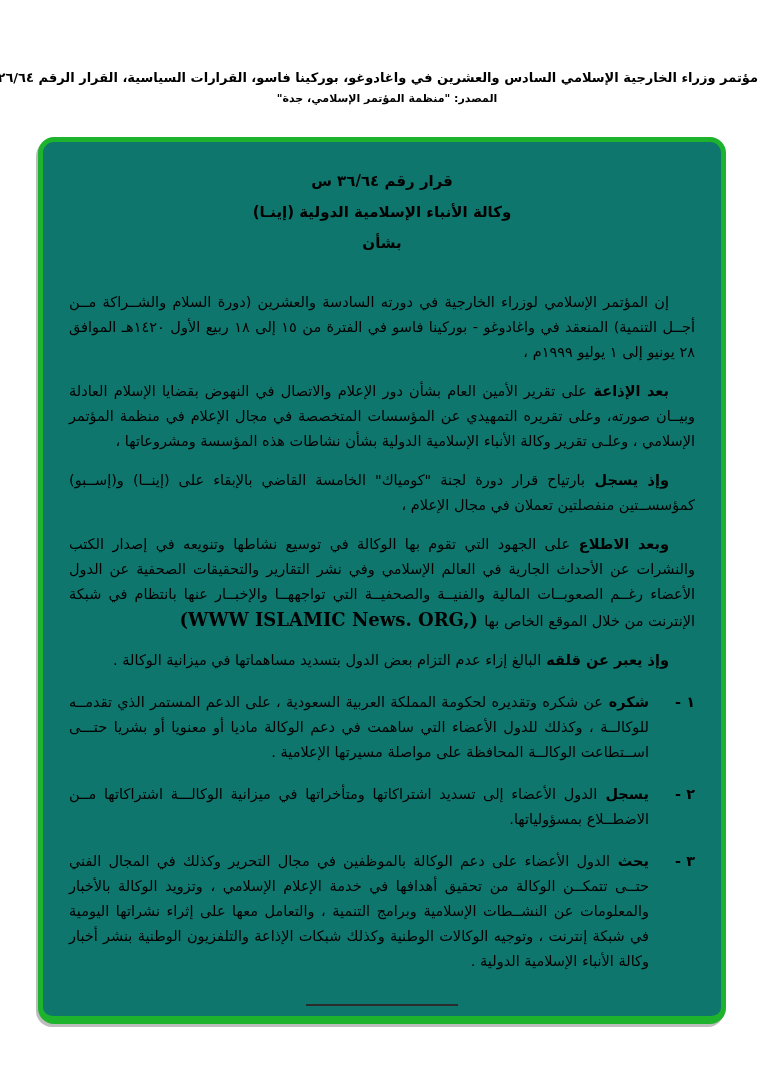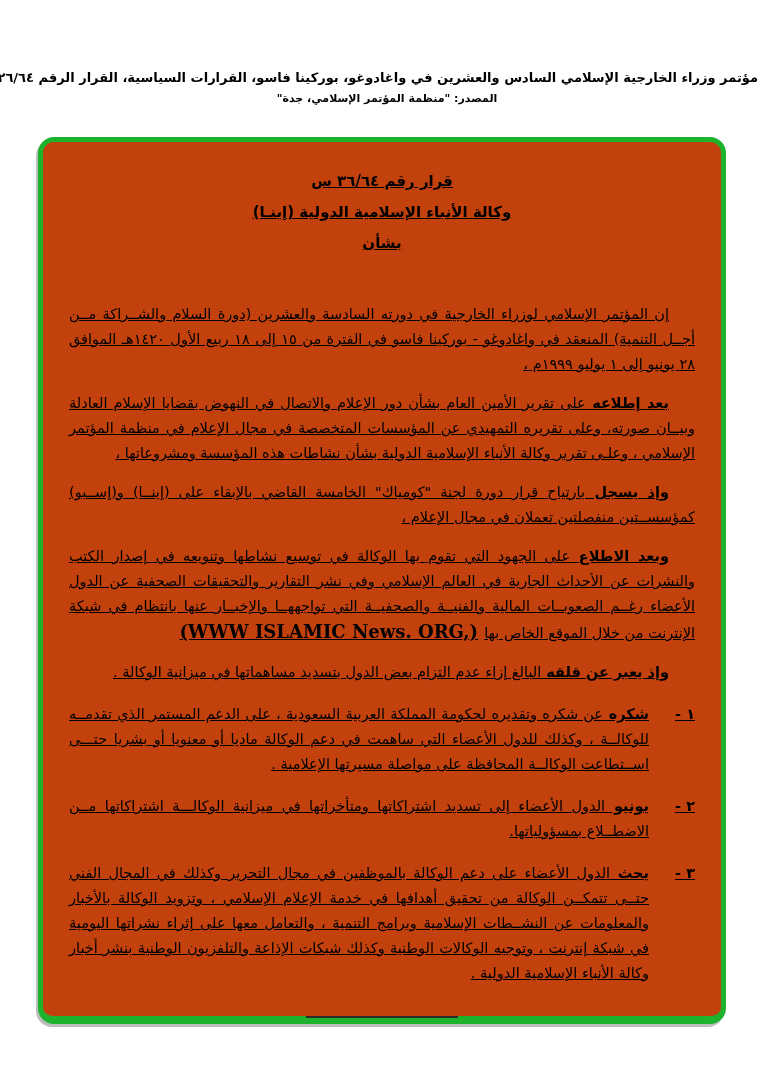--- a/index.html
+++ b/index.html
@@ -8,32 +8,31 @@
     font-family:"DejaVu Sans",sans-serif;color:#000;overflow:hidden;
   }
   
   .hdr{padding-top:70px;text-align:center;direction:rtl;}
   .hdr-l1{font-size:13px;font-weight:bold;white-space:nowrap;}
   .hdr-l2{font-size:11px;font-weight:bold;margin-top:7px;position:relative;right:-8px;}
   
   .box{
     box-sizing:border-box;margin:32px 0 0 38px;width:688px;height:887px;
     border:5px solid var(--green,#1db32c);border-bottom-width:8px;border-radius:16px;
-    padding:30px 26px 0 26px;direction:rtl;background:#c2410c;
+    padding:30px 26px 0 26px;direction:rtl;background:#0f766e;
     box-shadow:-2px 3px 0 rgba(90,90,90,.4);
-    text-decoration:underline;
   }
   .titles{text-align:center;font-weight:bold;font-size:15px;direction:rtl;}
   .t{margin-bottom:13px;}
   .content{direction:rtl;}
   p.para{
     margin:14px 0 0 0;font-size:14.5px;line-height:25px;
     text-align:justify;text-indent:26px;
   }
-  p.para.first{margin-top:50px;}
+  p.para.first{margin-top:38px;}
   .lead{font-weight:bold;}
   .latin{
     font-family:"DejaVu Serif",serif;font-weight:bold;font-size:18px;
     direction:ltr;unicode-bidi:embed;margin-right:6px;display:none;
   }
   .latin.show{display:inline;}
   .item{display:flex;margin-top:17px;font-size:14.5px;line-height:25px;direction:rtl;}
   .item .num{flex:0 0 46px;font-weight:bold;}
   .item .itxt{flex:1;text-align:justify;}
   .endrule{width:152px;border-top:2px solid #2b2b2b;margin:30px auto 0;}
@@ -51,37 +50,37 @@
   <div class="box">
     <div class="titles">
       <div class="t">قرار رقم ٣٦/٦٤ س</div>
       <div class="t">وكالة الأنباء الإسلامية الدولية (إينـا)</div>
       <div class="t">بشأن</div>
     </div>
 
     <div class="content" id="paragraphs">
   <p class="para first"><span class="lead"></span><span>إن المؤتمر الإسلامي لوزراء الخارجية في دورته السادسة والعشرين (دورة السلام والشــراكة مــن أجــل التنمية) المنعقد في واغادوغو - بوركينا فاسو في الفترة من ١٥ إلى ١٨ ربيع الأول ١٤٢٠هـ الموافق ٢٨ يونيو إلى ١ يوليو ١٩٩٩م ،</span></p>
 
-  <p class="para"><span class="lead">بعد إطلاعه </span><span>على تقرير الأمين العام بشأن دور الإعلام والاتصال في النهوض بقضايا الإسلام العادلة وبيــان صورته، وعلى تقريره التمهيدي عن المؤسسات المتخصصة في مجال الإعلام في منظمة المؤتمر الإسلامي ، وعلـى تقرير وكالة الأنباء الإسلامية الدولية بشأن نشاطات هذه المؤسسة ومشروعاتها ،</span></p>
+  <p class="para"><span class="lead">بعد الإذاعة </span><span>على تقرير الأمين العام بشأن دور الإعلام والاتصال في النهوض بقضايا الإسلام العادلة وبيــان صورته، وعلى تقريره التمهيدي عن المؤسسات المتخصصة في مجال الإعلام في منظمة المؤتمر الإسلامي ، وعلـى تقرير وكالة الأنباء الإسلامية الدولية بشأن نشاطات هذه المؤسسة ومشروعاتها ،</span></p>
 
   <p class="para"><span class="lead">وإذ يسجل </span><span>بارتياح قرار دورة لجنة "كومياك" الخامسة القاضي بالإبقاء على (إينــا) و(إســبو) كمؤسســتين منفصلتين تعملان في مجال الإعلام ،</span></p>
 
   <p class="para"><span class="lead">وبعد الاطلاع </span><span>على الجهود التي تقوم بها الوكالة في توسيع نشاطها وتنويعه في إصدار الكتب والنشرات عن الأحداث الجارية في العالم الإسلامي وفي نشر التقارير والتحقيقات الصحفية عن الدول الأعضاء رغــم الصعوبــات المالية والفنيــة والصحفيــة التي تواجههــا والإخبــار عنها بانتظام في شبكة الإنترنت من خلال الموقع الخاص بها</span><span class="latin show">(WWW ISLAMIC News. ORG,)</span></p>
 
   <p class="para"><span class="lead">وإذ يعبر عن قلقه </span><span>البالغ إزاء عدم التزام بعض الدول بتسديد مساهماتها في ميزانية الوكالة .</span></p>
 </div>
     <div class="content" id="items">
   <div class="item">
     <div class="num">١ -</div>
     <div class="itxt"><span class="lead">شكره </span><span>عن شكره وتقديره لحكومة المملكة العربية السعودية ، على الدعم المستمر الذي تقدمــه للوكالــة ، وكذلك للدول الأعضاء التي ساهمت في دعم الوكالة ماديا أو معنويا أو بشريا حتـــى اســتطاعت الوكالــة المحافظة على مواصلة مسيرتها الإعلامية .</span></div>
   </div>
 
   <div class="item">
     <div class="num">٢ -</div>
-    <div class="itxt"><span class="lead">يونيو </span><span>الدول الأعضاء إلى تسديد اشتراكاتها ومتأخراتها في ميزانية الوكالـــة اشتراكاتها مــن الاضطــلاع بمسؤولياتها.</span></div>
+    <div class="itxt"><span class="lead">يسجل </span><span>الدول الأعضاء إلى تسديد اشتراكاتها ومتأخراتها في ميزانية الوكالـــة اشتراكاتها مــن الاضطــلاع بمسؤولياتها.</span></div>
   </div>
 
   <div class="item">
     <div class="num">٣ -</div>
     <div class="itxt"><span class="lead">يحث </span><span>الدول الأعضاء على دعم الوكالة بالموظفين في مجال التحرير وكذلك في المجال الفني حتــى تتمكــن الوكالة من تحقيق أهدافها في خدمة الإعلام الإسلامي ، وتزويد الوكالة بالأخبار والمعلومات عن النشــطات الإسلامية وبرامج التنمية ، والتعامل معها على إثراء نشراتها اليومية في شبكة إنترنت ، وتوجيه الوكالات الوطنية وكذلك شبكات الإذاعة والتلفزيون الوطنية بنشر أخبار وكالة الأنباء الإسلامية الدولية .</span></div>
   </div>
 </div>
 
     <div class="endrule"></div>
   </div>

